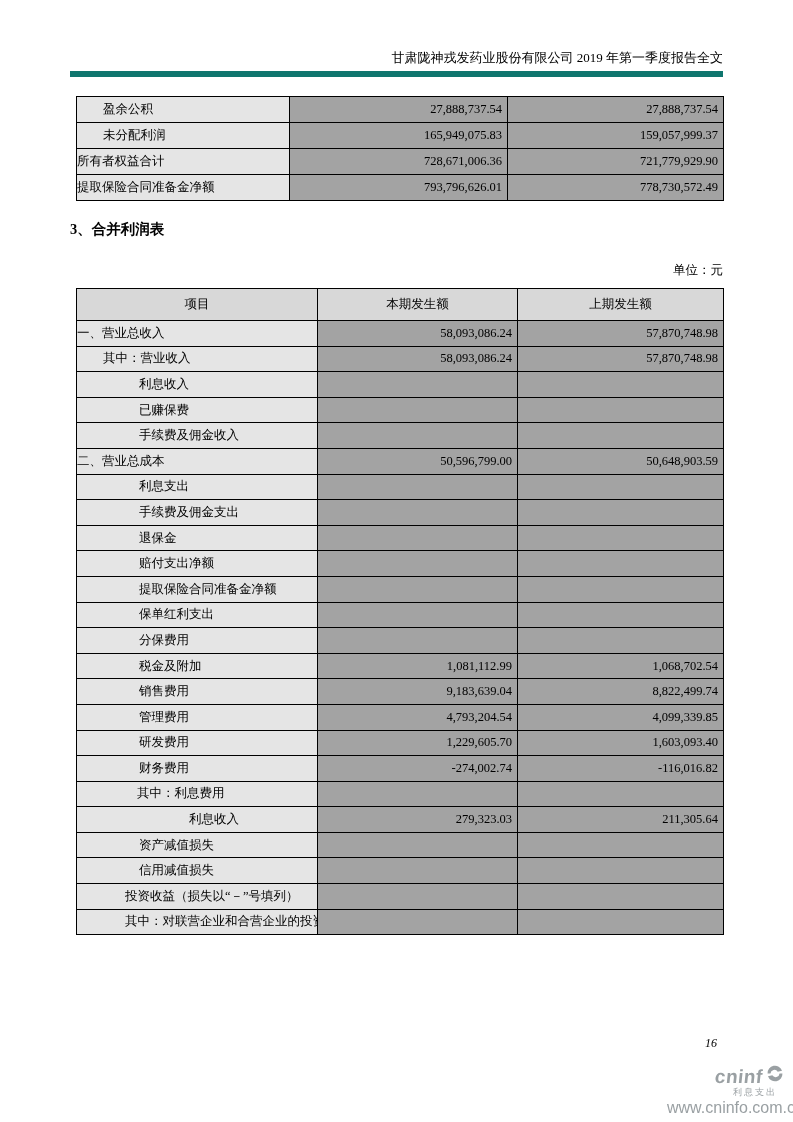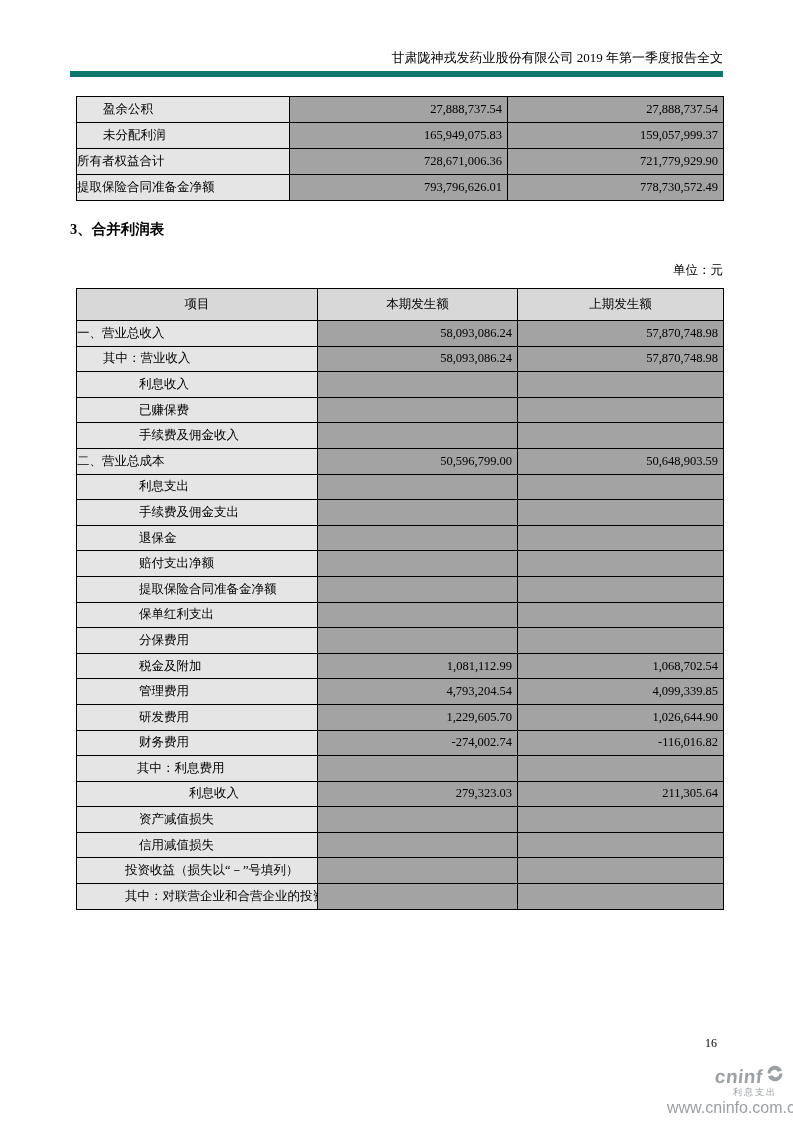--- a/index.html
+++ b/index.html
@@ -91,20 +91,21 @@
     right: 70px;
     font-size: 12.5px;
   }
 
   
   .page-number {
     position: absolute;
     top: 1036px;
     right: 76px;
     font-size: 12px;
+    font-style: italic;
   }
   .logo-block {
     position: absolute;
     right: 6px;
     bottom: 6px;
     width: 120px;
     text-align: right;
     color: #9aa0a3;
     line-height: 1;
     font-family: "Liberation Sans", "DejaVu Sans", sans-serif;
@@ -253,28 +254,33 @@
           <td class="lbl i3">分保费用</td>
           <td class="val"></td>
           <td class="val"></td>
         </tr>
         <tr>
           <td class="lbl i3">税金及附加</td>
           <td class="val">1,081,112.99</td>
           <td class="val">1,068,702.54</td>
         </tr>
         <tr>
+          <td class="lbl i3">销售费用</td>
+          <td class="val">9,183,639.04</td>
+          <td class="val">8,822,499.74</td>
+        </tr>
+        <tr>
           <td class="lbl i3">管理费用</td>
           <td class="val">4,793,204.54</td>
           <td class="val">4,099,339.85</td>
         </tr>
         <tr>
           <td class="lbl i3">研发费用</td>
           <td class="val">1,229,605.70</td>
-          <td class="val">1,026,644.90</td>
+          <td class="val">1,603,093.40</td>
         </tr>
         <tr>
           <td class="lbl i3">财务费用</td>
           <td class="val">-274,002.74</td>
           <td class="val">-116,016.82</td>
         </tr>
         <tr>
           <td class="lbl i4">其中：利息费用</td>
           <td class="val"></td>
           <td class="val"></td>

